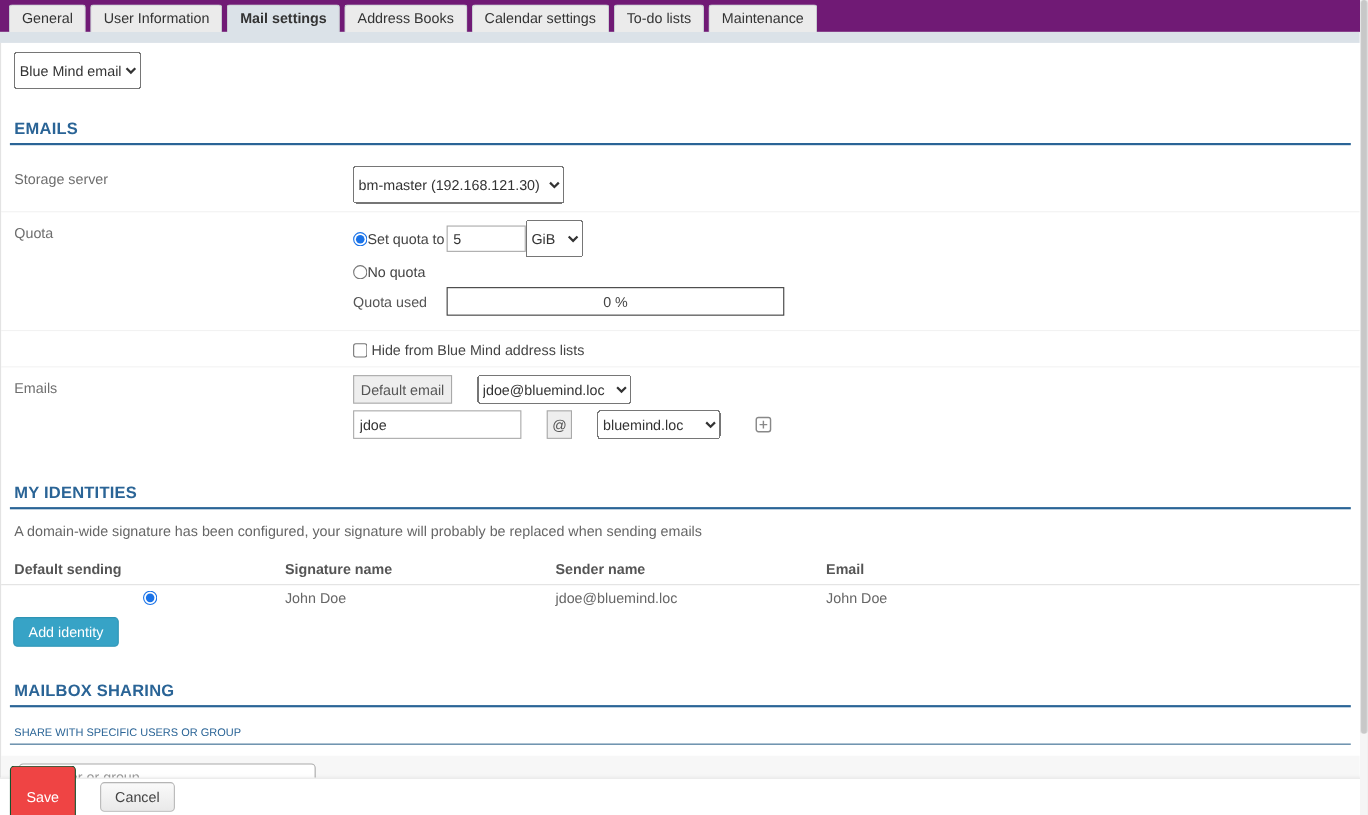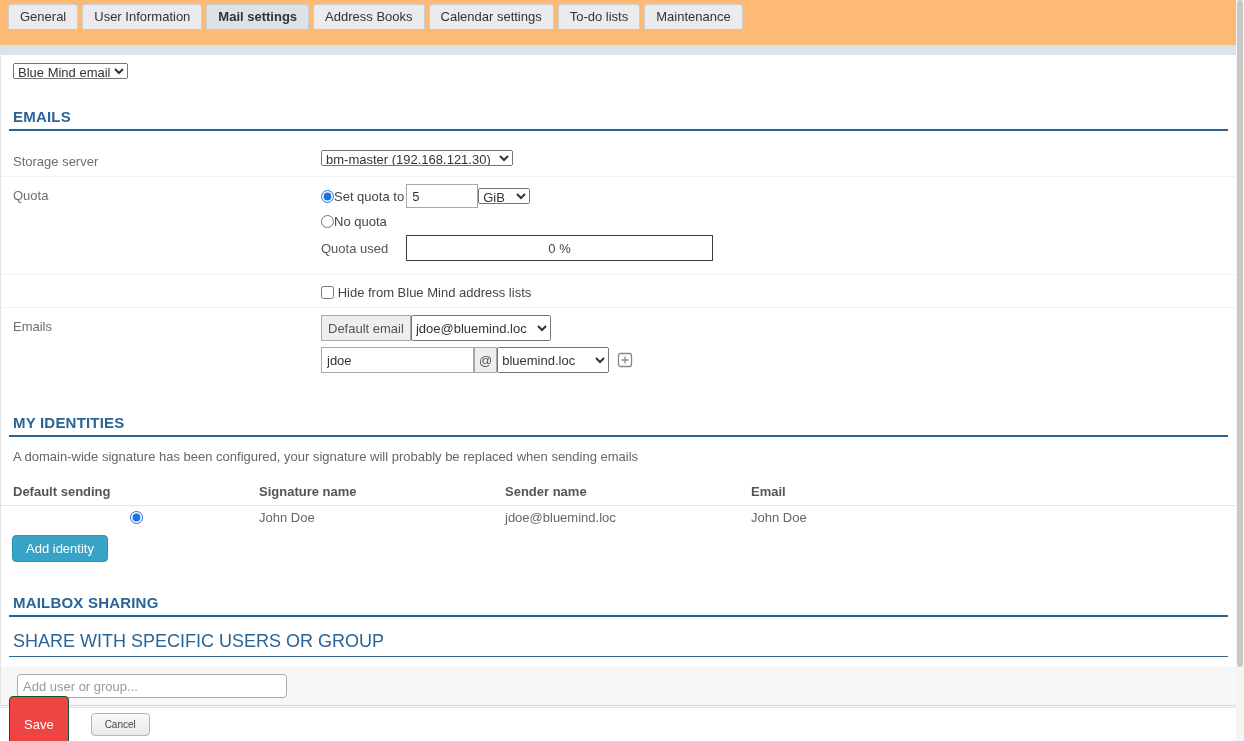--- a/index.html
+++ b/index.html
@@ -1,61 +1,61 @@
 <!DOCTYPE html>
 <html><head>
 <meta charset="utf-8">
 <style>
   * { box-sizing: border-box; margin: 0; padding: 0; }
   html, body { width: 1244px; height: 741px; overflow: hidden; background: #fff;
     font-family: "Liberation Sans", sans-serif; font-size: 13px; color: #444; }
 
   
-  .tabbar { display: flex; gap: 4px; padding: 4px 8px 16px 8px; background: #fdba74; }
+  .tabbar { display: flex; gap: 4px; padding: 4px 8px 0 8px; background: #701a75; }
   .tab { padding: 4px 11px 5px 11px; background: #ebebeb; border: 1px solid #c9ced3;
     border-bottom: none; border-radius: 3px 3px 0 0; color: #333; cursor: pointer; white-space: nowrap; }
   .tab.active { background: #dbe2e8; font-weight: bold; }
   .tabstrip { height: 10px; background: #dbe2e8; width: 1236px; }
 
   
   .content { border-left: 1px solid #e3e3e3; width: 1236px; min-height: 700px; padding: 0 0 0 0; }
   .pad { padding-left: 12px; padding-right: 8px; }
 
   .vscroll { position: fixed; top: 0; right: 0; width: 8px; height: 741px; background: #f5f5f5; }
   .vscroll .thumb { position: absolute; top: 0; left: 1px; width: 6px; height: 90%;
     background: #c8c8c8; border-radius: 3px; }
 
   select, input[type=text] { font-family: "Liberation Sans", sans-serif; font-size: 13px; color: #333; }
   input[type=text] { border: 1px solid #a9a9a9; padding: 3px 5px; height: 24px; }
-  select { height: 16px; }
+  select { height: 34px; }
   input[type=radio], input[type=checkbox] { accent-color: #1a73e8; width: 13px; height: 13px; vertical-align: -2px; }
 
   
   .section-h { margin: 0 8px 0 12px; padding-top: 28px; }
   .section-h .txt { color: #2a6496; font-weight: bold; font-size: 15px; letter-spacing: .2px; }
   .section-h .rule { border-bottom: 2px solid #2a6496; margin: 4px 0 0 -4px; }
   .sub-h { margin: 14px 8px 0 12px; }
-  .sub-h .txt { color: #2a6496; font-size: 18px; }
+  .sub-h .txt { color: #2a6496; font-size: 10px; }
   .sub-h .rule { border-bottom: 1px solid #35688f; margin: 4px 0 0 -4px; }
 
   
   .form { margin-top: 12px; }
   .frow { display: flex; align-items: flex-start; padding: 7px 0 7px 12px; border-top: 1px solid #f2f2f2; }
   .frow:first-child { border-top: none; }
   .flabel { width: 308px; color: #6e6e6e; padding-top: 4px; flex: none; }
   .ffield { flex: 1; }
   .qline { margin-bottom: 6px; display: flex; align-items: center; }
   .qline label { color: #444; }
   .quota-input { width: 72px; margin-left: 2px; }
   .quota-used-label { width: 85px; color: #555; }
   .progress { width: 307px; height: 26px; border: 1px solid #3c3c3c; display: flex;
     align-items: center; justify-content: center; color: #444; }
   .addon { display: inline-block; background: #eee; border: 1px solid #a9a9a9; color: #555;
     padding: 4px 6px; height: 26px; vertical-align: middle; }
-  .igroup { display: flex; align-items: center; margin-bottom: 6px; }
+  .igroup { display: flex; align-items: center; margin-bottom: 6px; gap: 23px; }
   .igroup .addon { height: 26px; line-height: 17px; }
   .plusbtn { background: none; border: none; margin-left: 8px; cursor: pointer; padding: 0; line-height: 0; }
 
   
   .note { color: #666; margin: 12px 8px 0 12px; }
   .itable { margin: 16px 0 0 0; }
   .irow { display: flex; align-items: center; padding: 4px 0 4px 12px; }
   .irow.head { border-bottom: 1px solid #e2e2e2; padding-bottom: 6px; }
   .icol1 { width: 246px; flex: none; text-align: center; }
   .irow.head .icol1 { text-align: left; }
@@ -76,21 +76,21 @@
   .srow .sname { width: 376px; flex: none; color: #666; padding-left: 31px; }
   .srow select { width: 288px; }
   .srow .spacer { flex: 1; }
   .srow .trash { margin-right: 26px; background: none; border: none; cursor: pointer; line-height: 0; padding: 0; }
   .footer { position: fixed; left: 0; bottom: 0; width: 1244px; height: 34px; background: #fff;
     border-top: 1px solid #e8e8e8; box-shadow: 0 -1px 3px rgba(0,0,0,.06);
     display: flex; align-items: center; gap: 22px; padding-left: 9px; }
   .btn-save { background: #ef4444; color: #fff; border: 1px solid #14532d; border-radius: 4px;
     padding: 20px 14px; font-size: 13px; cursor: pointer; }
   .btn-cancel { background: linear-gradient(#fafafa, #e9e9e9); color: #444; border: 1px solid #b5b5b5;
-    border-radius: 4px; padding: 5px 13px; font-size: 10px; cursor: pointer; }
+    border-radius: 4px; padding: 5px 13px; font-size: 13px; cursor: pointer; }
 </style>
 </head>
 <body>
 
 <div class="tabbar">
   <div class="tab">General</div>
   <div class="tab">User Information</div>
   <div class="tab active">Mail settings</div>
   <div class="tab">Address Books</div>
   <div class="tab">Calendar settings</div>

